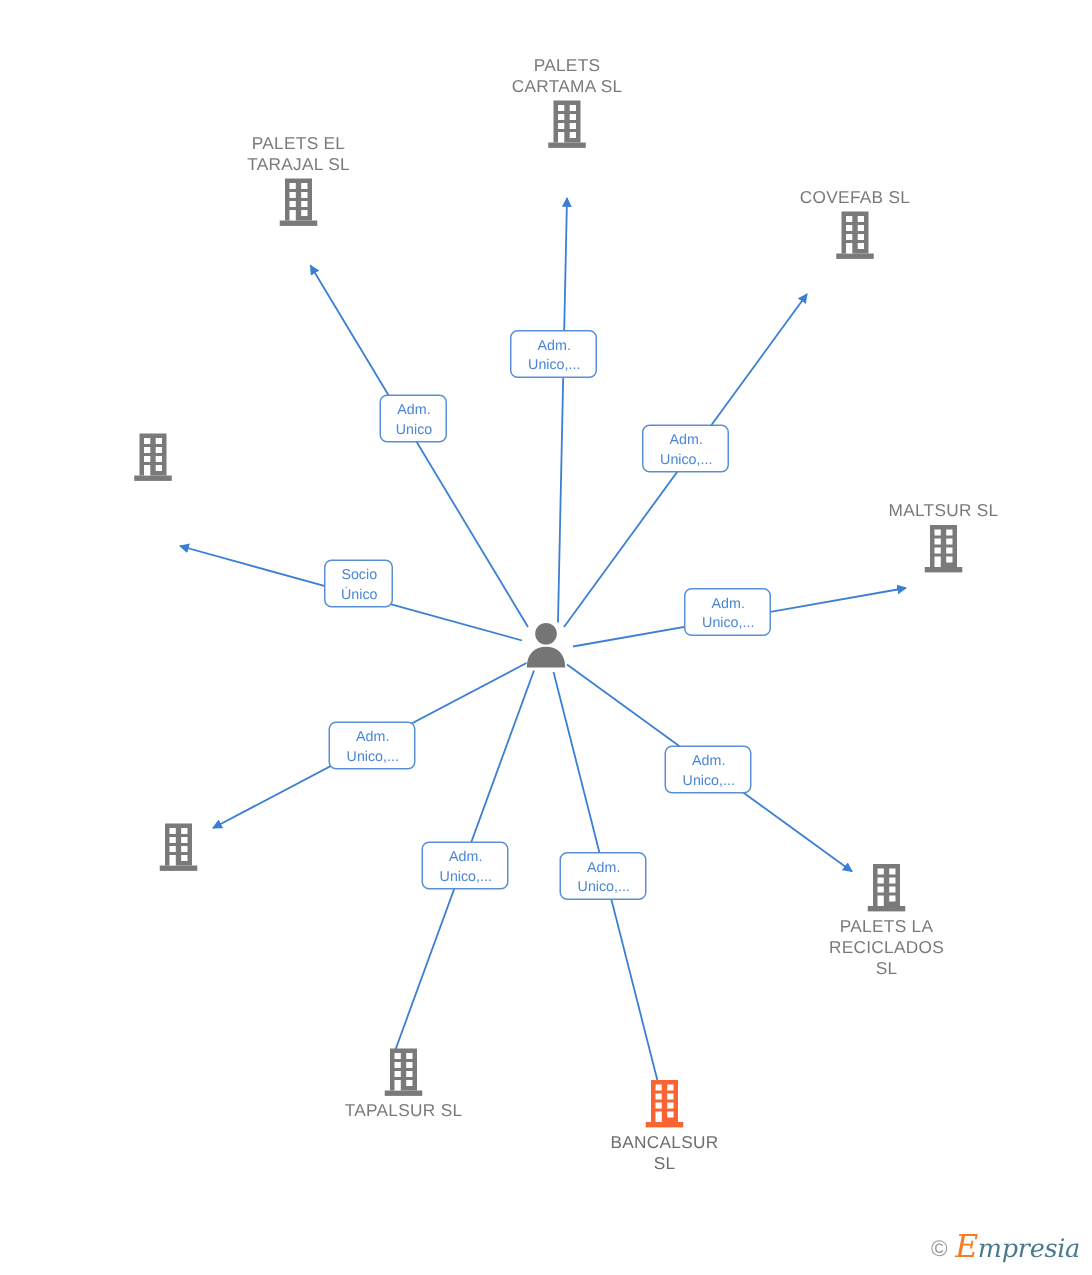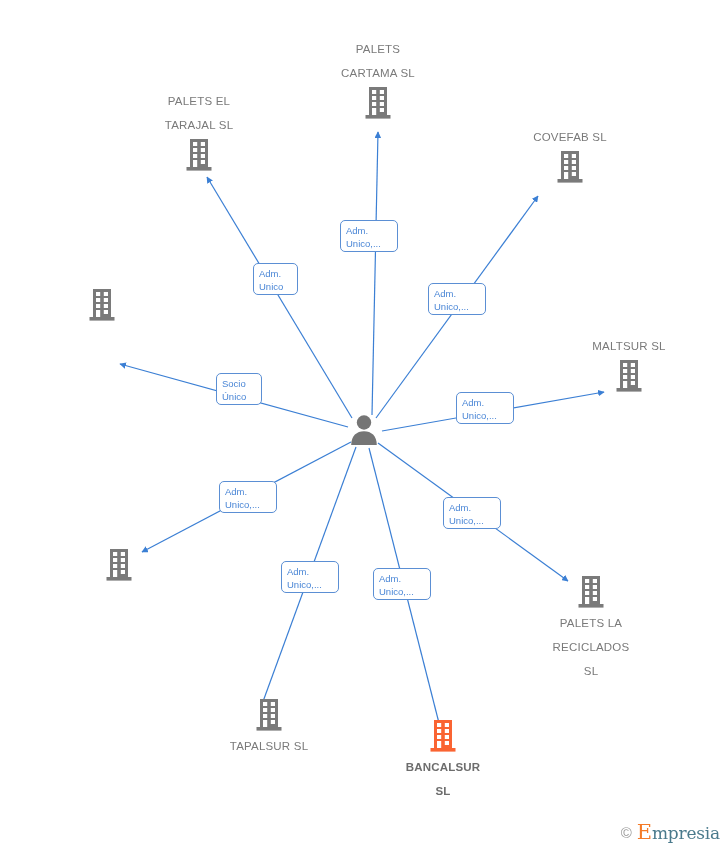--- a/index.html
+++ b/index.html
@@ -26,37 +26,37 @@
   }
 
   
   .node {
     position: absolute;
     width: 150px;
     margin-left: -75px;
     text-align: center;
     color: #7a7a7a;
     font-size: 11.5px;
-    line-height: 24px;
+    line-height: 14px;
     letter-spacing: .2px;
     user-select: none;
   }
   .node .label {
     white-space: pre-line;
     color: #7a7a7a;
   }
   .node.label-below .icon-wrap { margin-bottom: 2px; }
   .node.label-above .icon-wrap { margin-top: 1px; }
   .icon-wrap {
     display: block;
     line-height: 0;
   }
   .node.highlight .label {
     color: #6d6d6d;
-    font-weight: bold;
+    font-weight: normal;
   }
 
   
   .person-node {
     position: absolute;
     width: 150px;
     margin-left: -75px;
     text-align: center;
     color: #7a7a7a;
     font-size: 12.5px;
@@ -69,20 +69,21 @@
   
   .edge-label {
     position: absolute;
     box-sizing: border-box;
     background: #ffffff;
     border: 1px solid #5b8fd4;
     border-radius: 5px;
     color: #4a86d6;
     font-size: 9.5px;
     line-height: 13px;
+    text-align: center;
     padding: 3px 4px 4px 5px;
     white-space: pre-line;
     user-select: none;
   }
 
   
   .watermark {
     position: absolute;
     right: 8px;
     bottom: 8px;
@@ -91,20 +92,21 @@
     gap: 5px;
     user-select: none;
   }
   .wm-c {
     color: #9a9a9a;
     font-size: 15px;
     line-height: 15px;
   }
   .wm-text {
     font-family: "DejaVu Serif", serif;
+    font-style: italic;
     font-size: 17px;
     line-height: 18px;
     color: #4a7a8c;
     letter-spacing: -0.2px;
   }
   .wm-text .wm-e {
     color: #f47b28;
     font-size: 21px;
   }
 </style>

